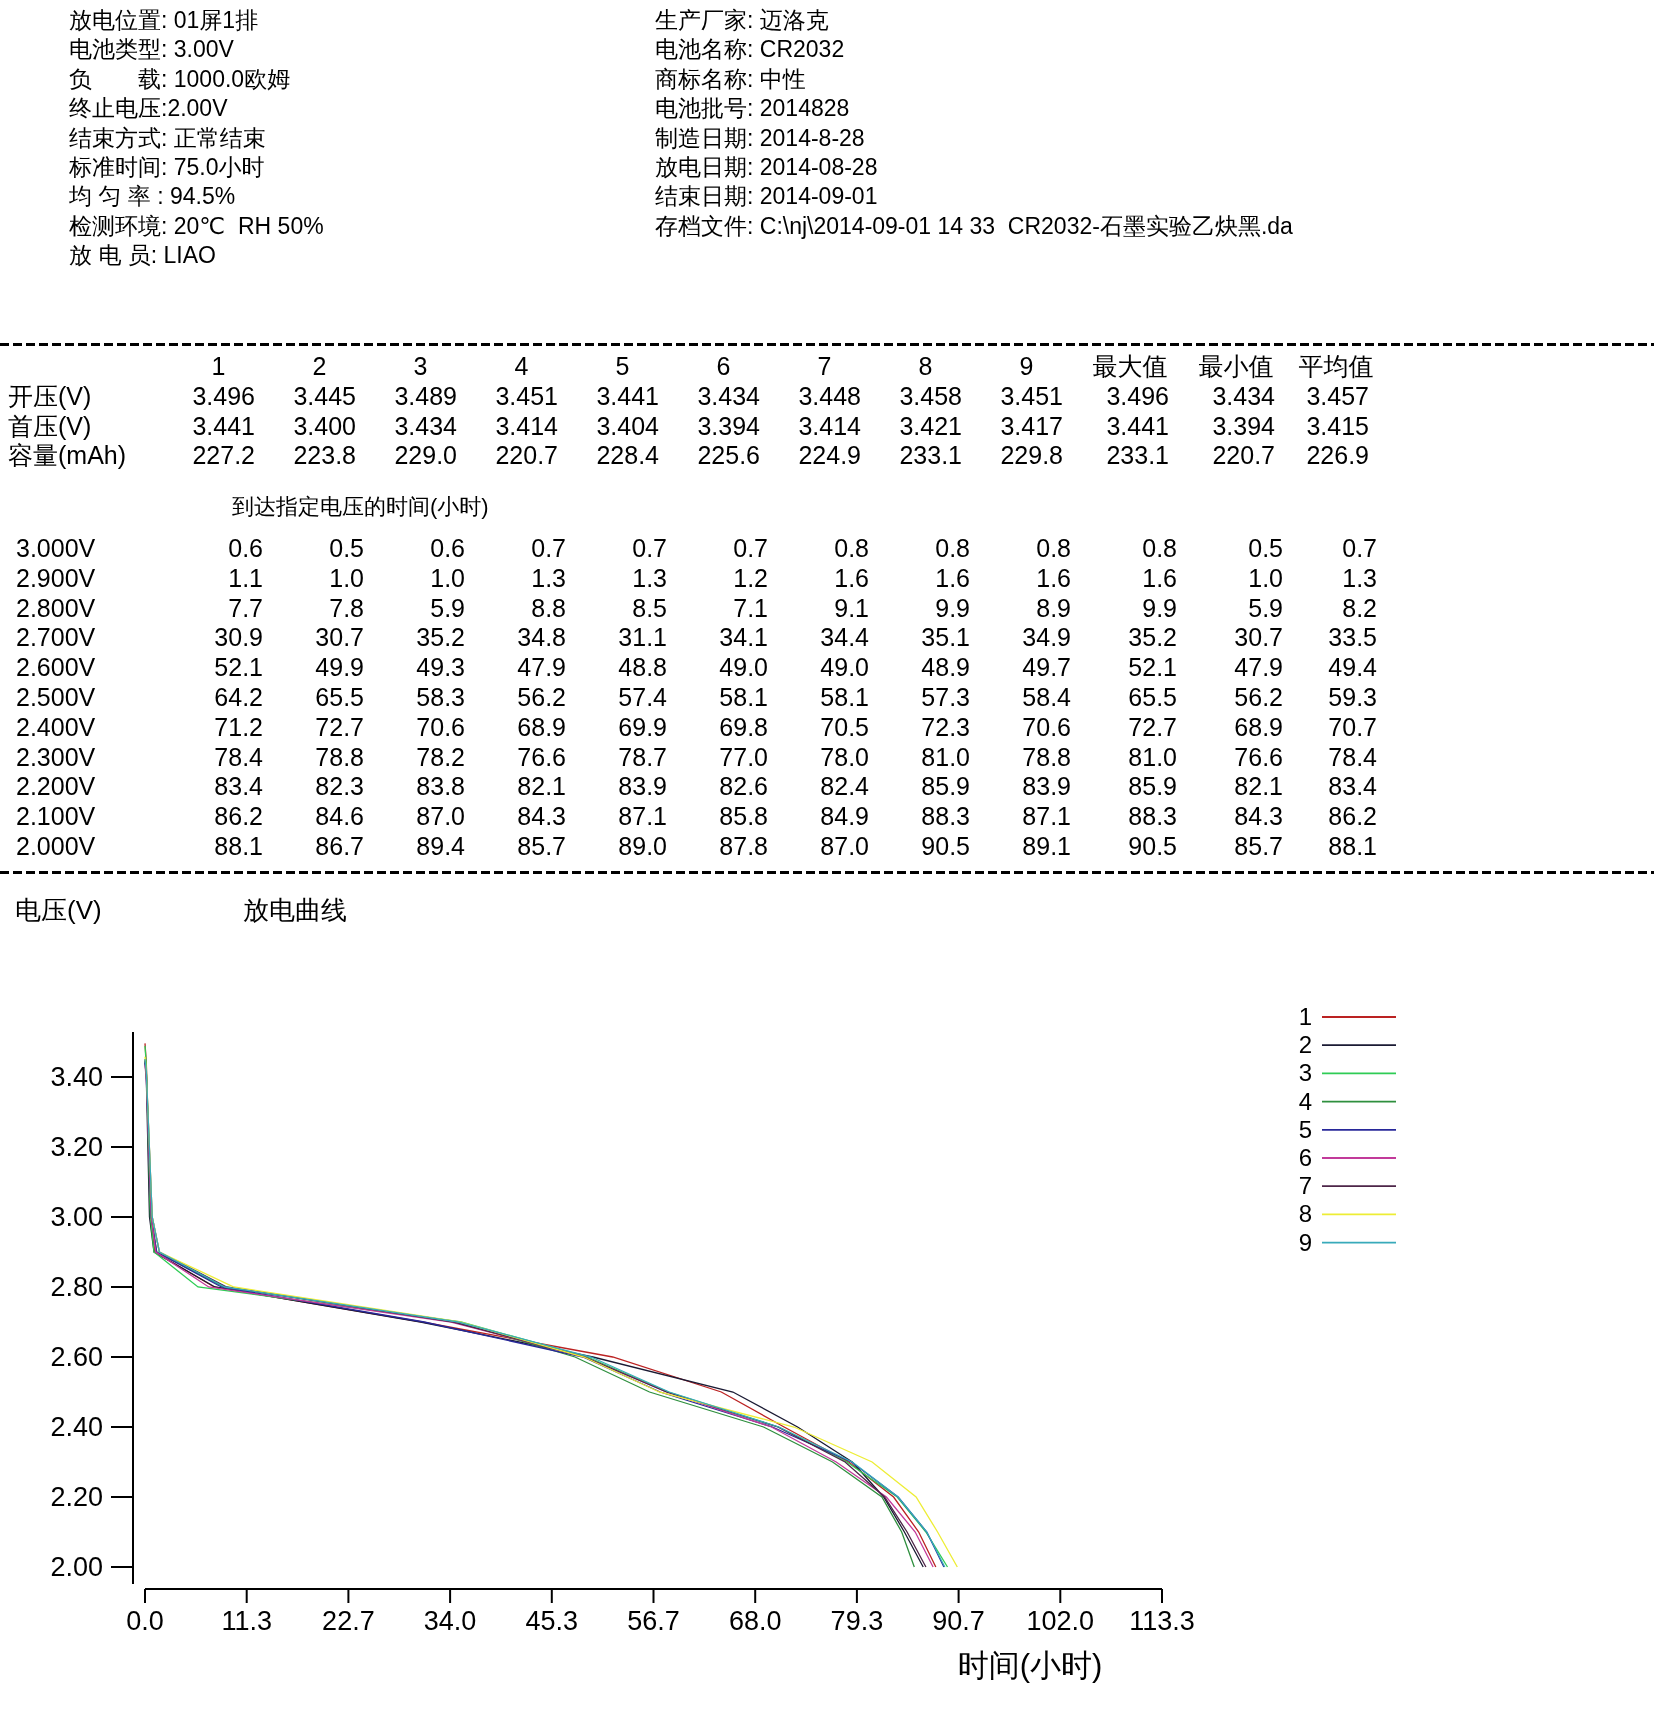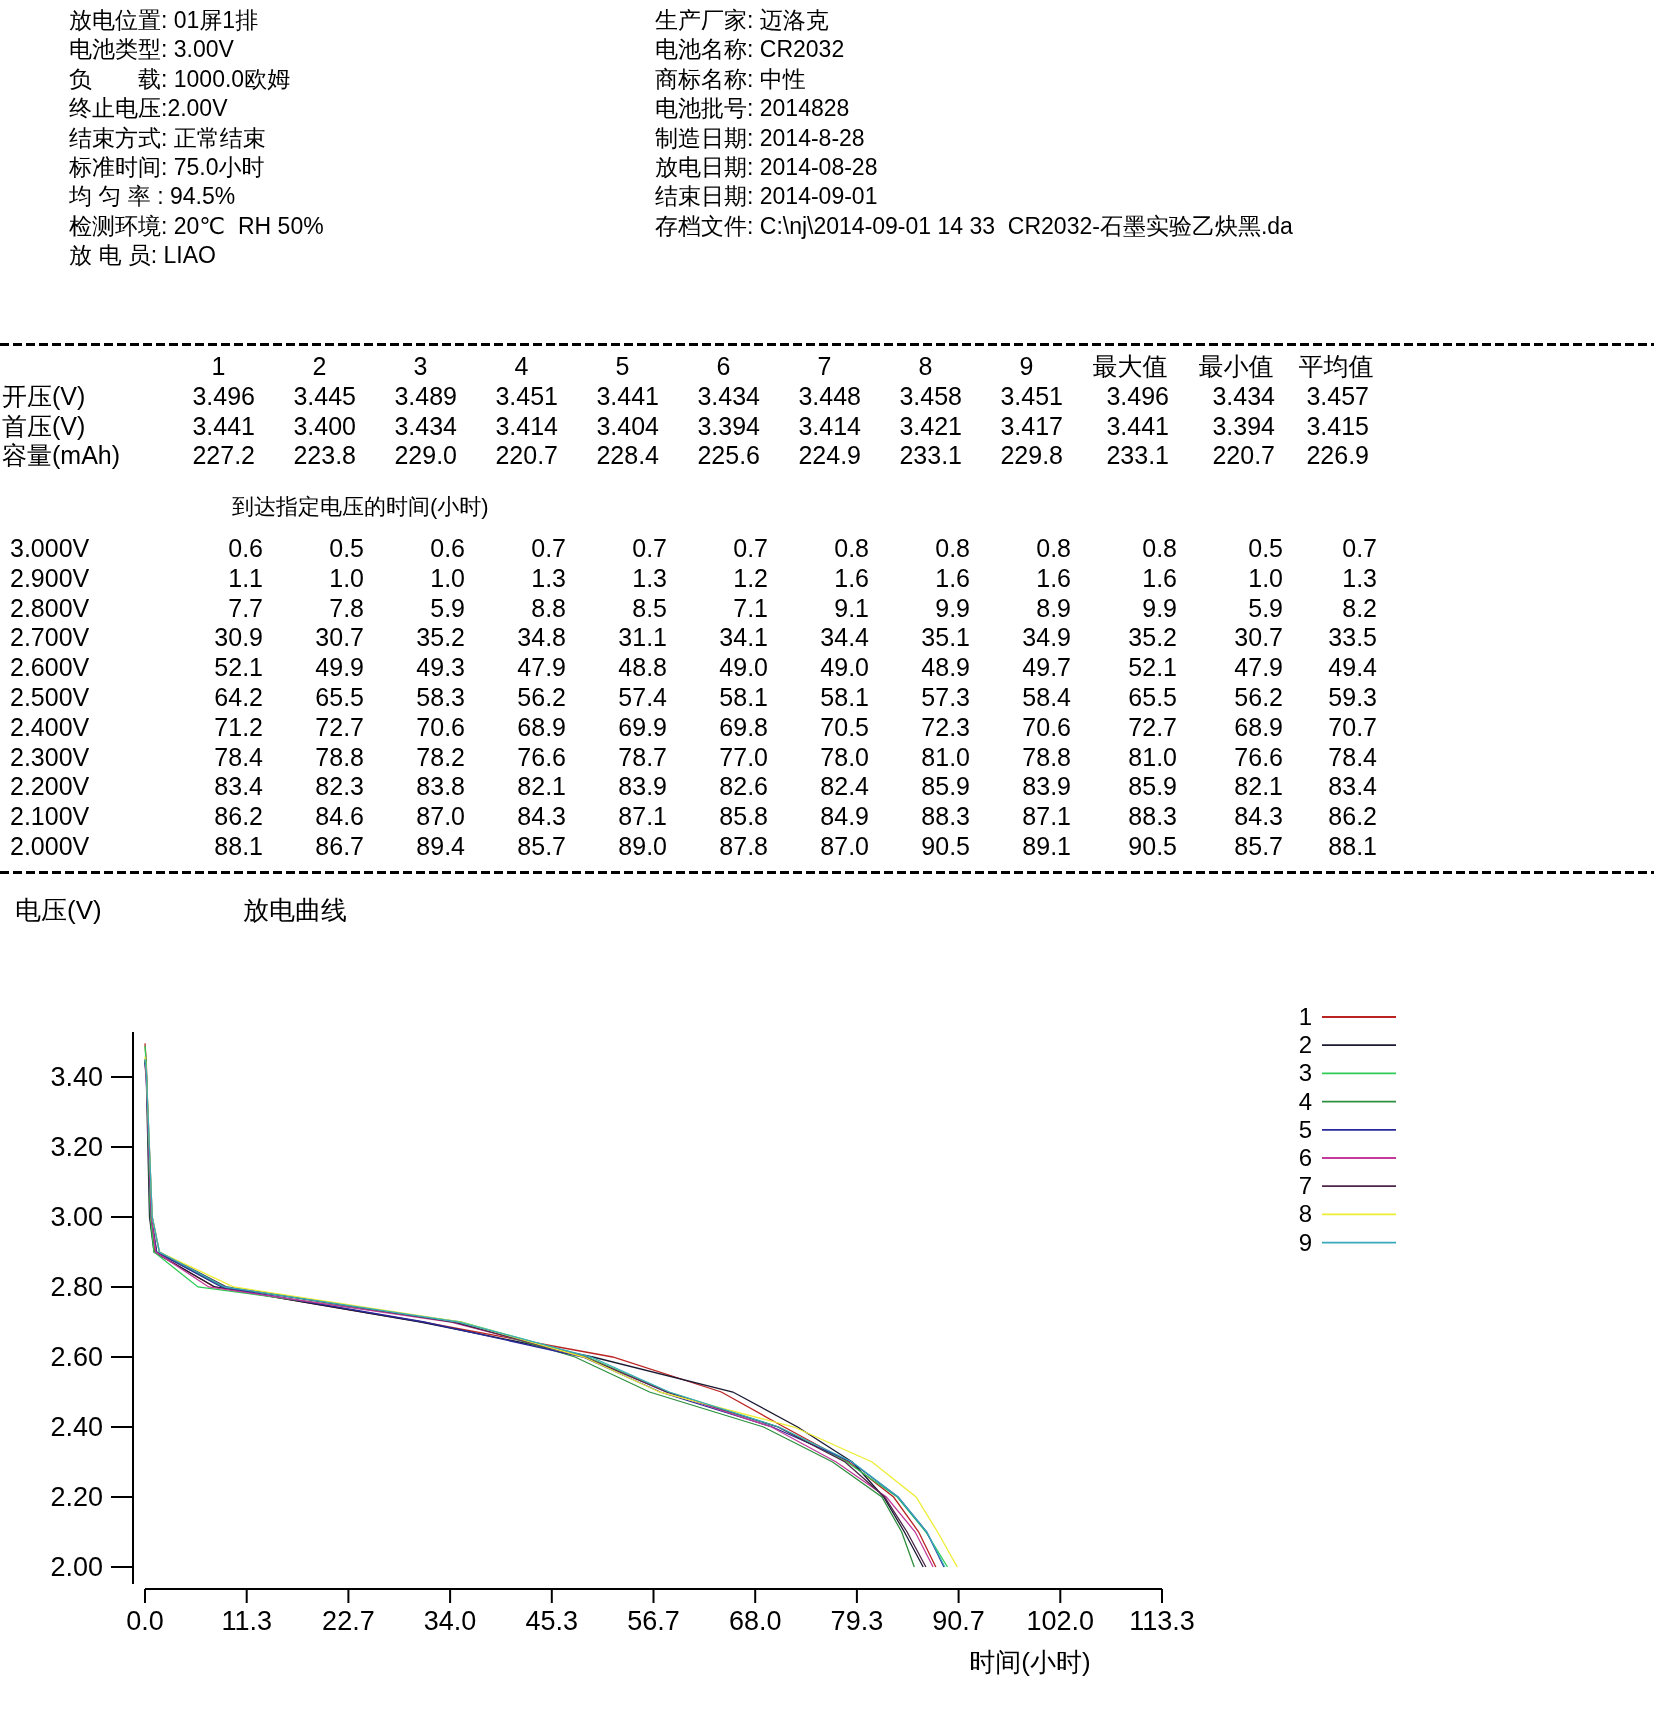--- a/index.html
+++ b/index.html
@@ -14,27 +14,27 @@
   .dash{position:absolute;left:0;width:1654px;height:3px;
     background:repeating-linear-gradient(90deg,#000 0 9px,transparent 9px 13px);}
   #dash1{top:343px;}
   #dash2{top:871px;}
   .grid{position:absolute;left:0;display:grid;
     grid-template-columns:168px repeat(9,101px) 106px 106px 94px;
     font-size:25px;}
   .grid div{line-height:29.8px;height:29.8px;overflow:visible;white-space:nowrap;}
   .cell{text-align:right;padding-right:14px;}
   .hdr{text-align:center;}
-  .rowlabel{text-align:left;padding-left:2px;}
+  .rowlabel{text-align:left;padding-left:8px;}
   #summary-table{top:352px;}
   #time-table{top:534px;margin-left:8px;}
   #time-title{position:absolute;left:232px;top:492px;font-size:22px;white-space:pre;}
   #chart-ylabel{position:absolute;left:15px;top:893px;font-size:26px;white-space:pre;}
   #chart-title{position:absolute;left:243px;top:893px;font-size:26px;white-space:pre;}
-  #chart-xlabel{position:absolute;left:930px;top:1645px;width:200px;text-align:center;font-size:26px;white-space:pre;}
+  #chart-xlabel{position:absolute;left:930px;top:1645px;width:200px;text-align:center;font-size:31px;white-space:pre;}
   #chart-svg{position:absolute;left:0;top:882px;}
   #chart-svg text{font-family:"Liberation Sans","DejaVu Sans",sans-serif;fill:#000;}
 </style>
 </head>
 <body>
 
 <div id="meta-left" class="meta-col">
     <div class="line"><span>放电位置:</span><span> 01屏1排</span></div>
     <div class="line"><span>电池类型:</span><span> 3.00V</span></div>
     <div class="line"><span>负　　载:</span><span> 1000.0欧姆</span></div>

